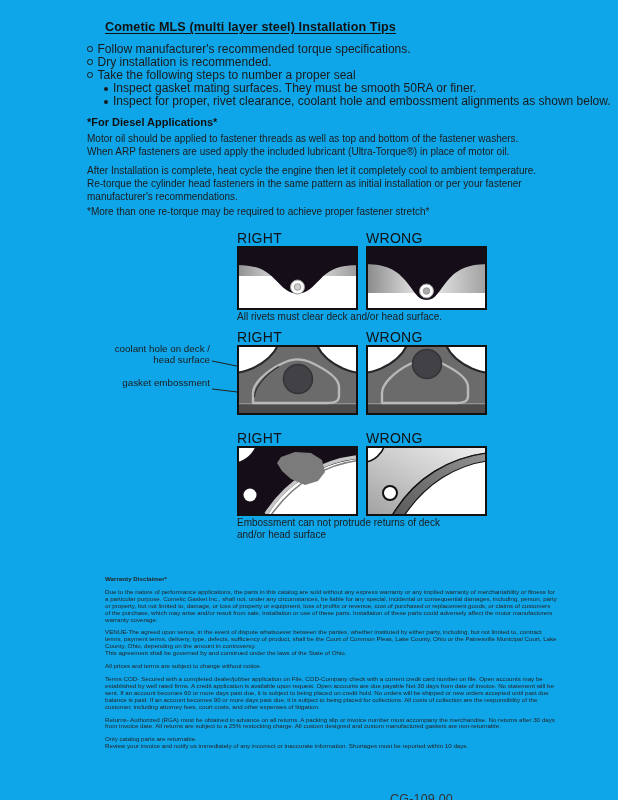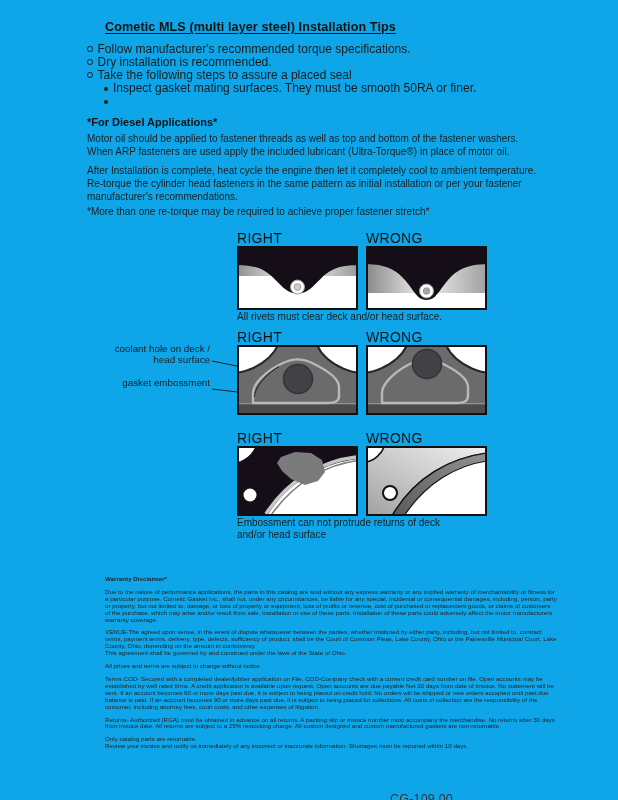--- a/index.html
+++ b/index.html
@@ -36,23 +36,23 @@
 </head>
 <body>
 
 <div class="page">
 
   <div class="abs title">Cometic MLS (multi layer steel) Installation Tips</div>
 
   <div class="abs tips">
     <div class="tip"><span class="blt"></span><span>Follow manufacturer's recommended torque specifications.</span></div>
     <div class="tip"><span class="blt"></span><span>Dry installation is recommended.</span></div>
-    <div class="tip"><span class="blt"></span><span>Take the following steps to assure a placed seal</span></div>
+    <div class="tip"><span class="blt"></span><span>Take the following steps to number a proper seal</span></div>
     <div class="tip sub"><span class="bltf"></span><span>Inspect gasket mating surfaces.  They must be smooth 50RA or finer.</span></div>
-    <div class="tip sub"><span class="bltf"></span></div>
+    <div class="tip sub"><span class="bltf"></span><span>Inspect for proper, rivet clearance, coolant hole and embossment alignments as shown below.</span></div>
   </div>
 
   <div class="abs dheading">*For Diesel Applications*</div>
   <div class="abs para p1">Motor oil should be applied to fastener threads as well as top and bottom of the fastener washers. When ARP fasteners are used apply the included lubricant (Ultra-Torque®) in place of motor oil.</div>
   <div class="abs para p3">*More than one re-torque may be required to achieve proper fastener stretch*</div>
   <div class="abs para p2">After Installation is complete, heat cycle the engine then let it completely cool to ambient temperature. Re-torque the cylinder head fasteners in the same pattern as initial installation or per your fastener manufacturer's recommendations.</div>
 
   <div class="abs dlabel" style="left:237px;top:230px;">RIGHT</div>
   <div class="abs dlabel" style="left:366px;top:230px;">WRONG</div>
 

